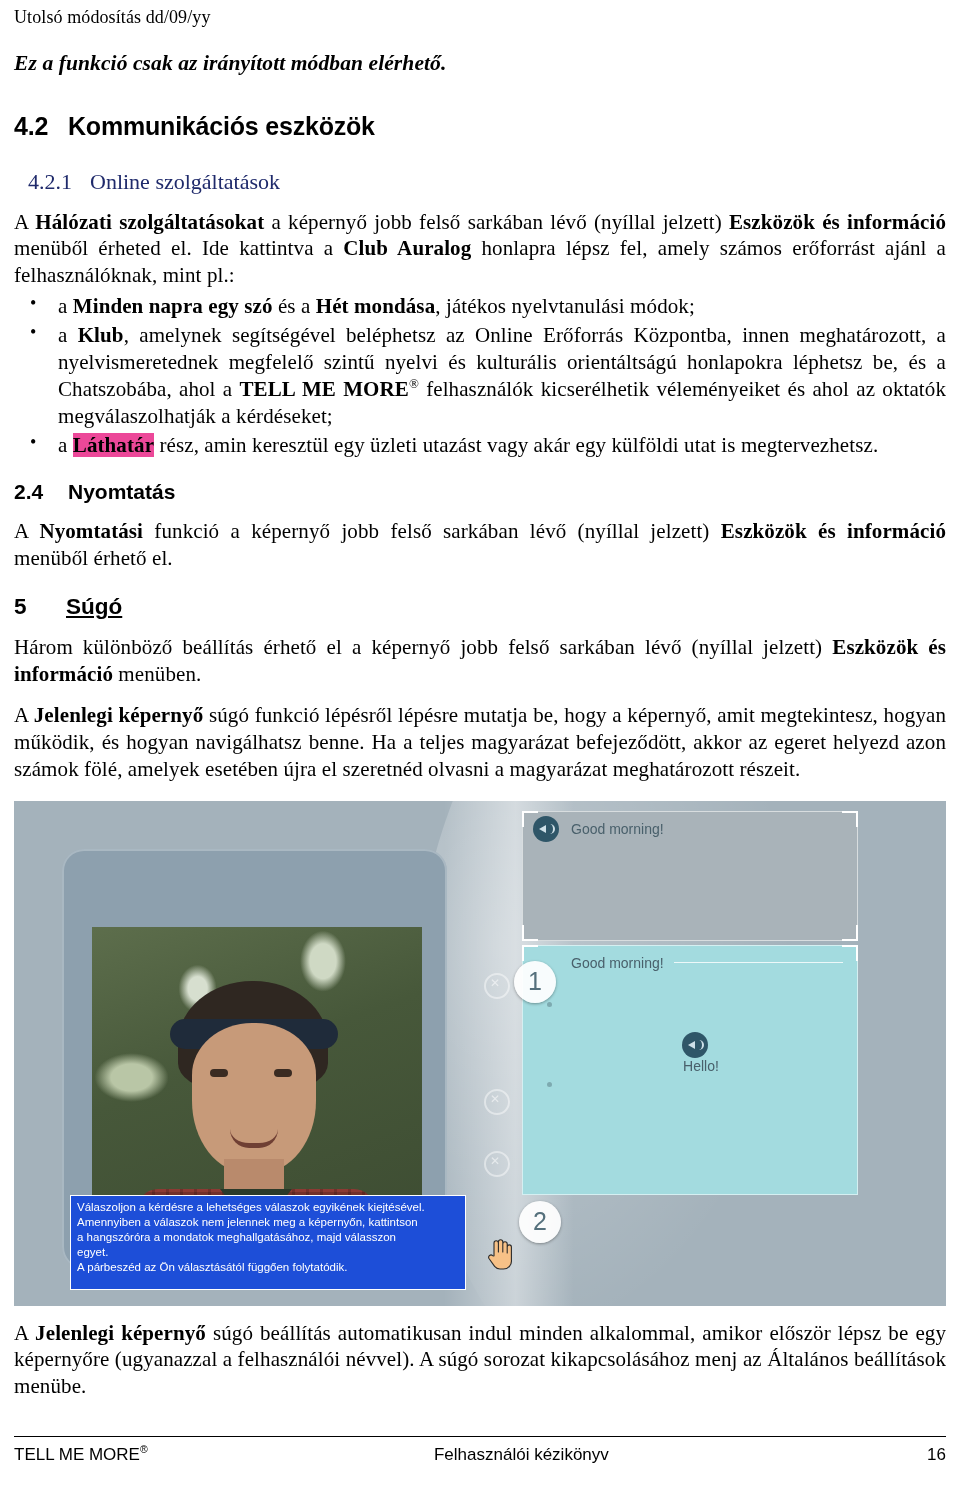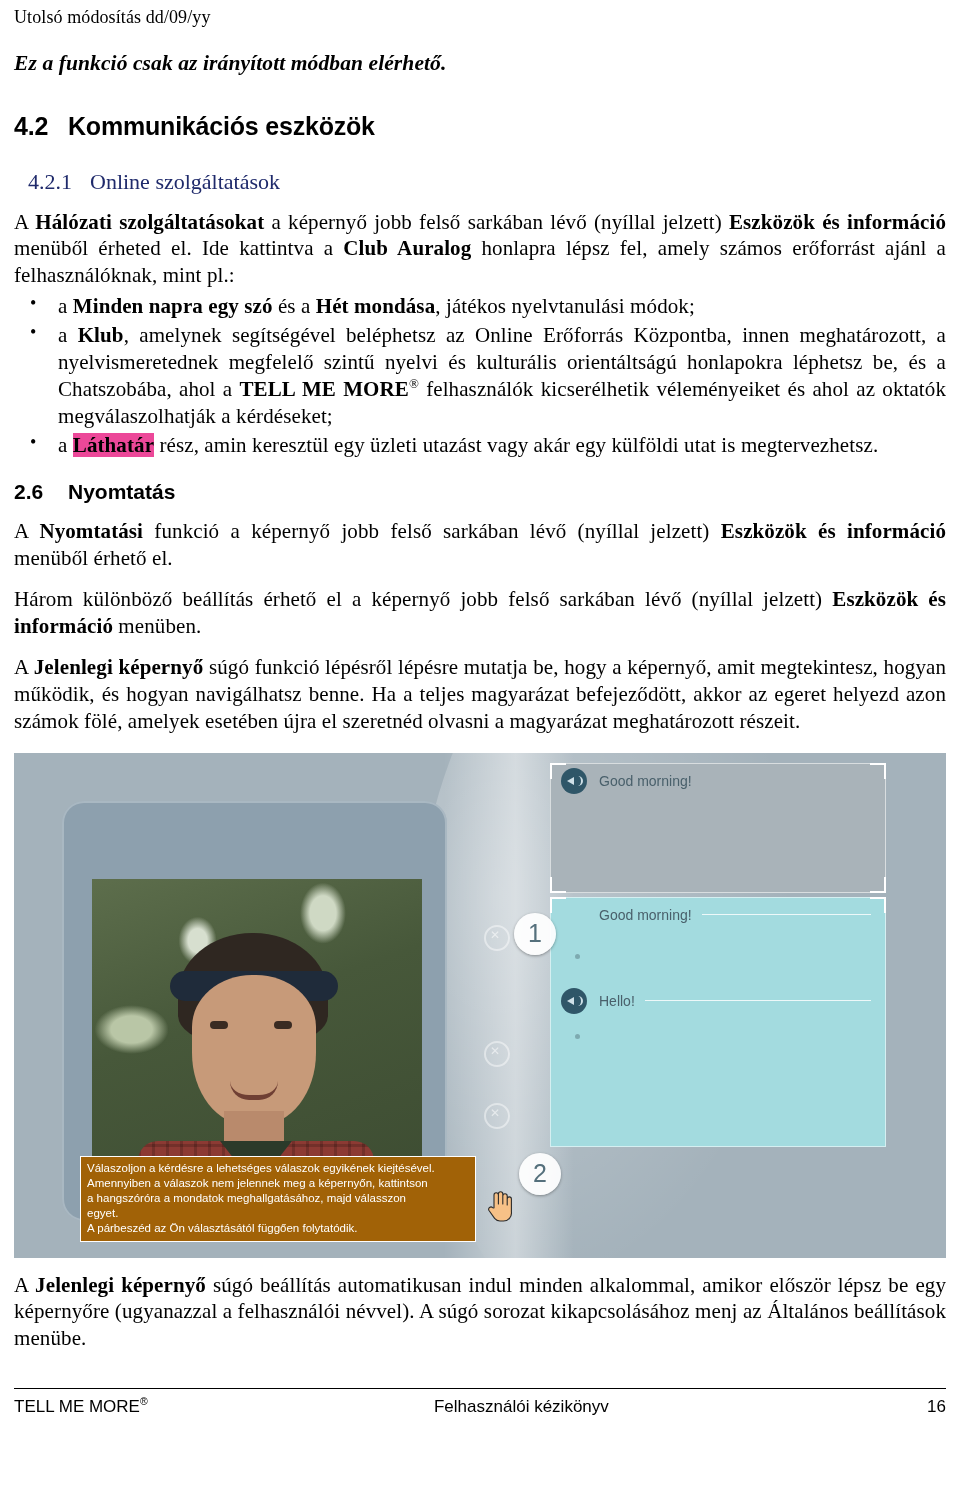--- a/index.html
+++ b/index.html
@@ -210,41 +210,41 @@
     width: 0; height: 0;
     border-left: 36px solid transparent;
     border-right: 36px solid transparent;
     border-top: 46px solid #2b3a2a;
   }
 
   
   .dlg-col {
     position: absolute;
     left: 508px; top: 10px;
-    width: 336px; bottom: 0; margin-left: 28px;
+    width: 336px; bottom: 0;
   }
   .dlg-card {
     position: relative;
     background: #a9b3b9;
     border: 1px solid rgba(255,255,255,0.55);
     box-sizing: border-box;
   }
   .dlg-card.grey { height: 130px; }
   .dlg-card.cyan {
     background: #a3dbdf;
     height: 250px;
     margin-top: 4px;
   }
   .dlg-row {
     display: flex;
     align-items: center;
     height: 34px;
     padding-left: 10px;
   }
-  .dlg-row.second { margin-top: 52px; }
+  .dlg-row.second { margin-top: 52px; flex-direction: column; }
   .speaker-icon {
     width: 26px; height: 26px;
     border-radius: 50%;
     background: #2f5668;
     flex: 0 0 26px;
     position: relative;
   }
   .speaker-icon::before {
     content:"";
     position:absolute; left:6px; top:9px;
@@ -318,29 +318,29 @@
     font-size:12px; color:rgba(255,255,255,0.55);
     font-family:"Liberation Sans",sans-serif;
   }
   .mi-1 { top: 172px; }
   .mi-2 { top: 288px; }
   .mi-3 { top: 350px; }
 
   
   .tooltip {
     position: absolute;
-    left: 66px; bottom: 16px;
+    left: 56px; bottom: 16px;
     width: 396px;
-    background: #a16207;
+    background: #1d4ed8;
     border: 1px solid #ffffff;
     color: #ffffff;
     font-family: "Liberation Sans", sans-serif;
     font-size: 11.5px;
     line-height: 1.32;
-    padding: 4px 6px 4px 6px;
+    padding: 4px 6px 13px 6px;
     box-sizing: border-box;
   }
   .tooltip div { white-space: nowrap; }
   .hand-cursor {
     position: absolute;
     left: 470px; bottom: 36px;
     width: 30px; height: 34px;
   }
 
   
@@ -379,25 +379,28 @@
 
   <p class="body"><span>A </span><b>Hálózati szolgáltatásokat</b><span> a képernyő jobb felső sarkában lévő (nyíllal jelzett) </span><b>Eszközök és információ</b><span> menüből érheted el. Ide kattintva a </span><b>Club Auralog</b><span> honlapra lépsz fel, amely számos erőforrást ajánl a felhasználóknak, mint pl.:</span></p>
 
   <ul class="bullets">
     <li><span>a </span><b>Minden napra egy szó</b><span> és a </span><b>Hét mondása</b><span>, játékos nyelvtanulási módok;</span></li>
     <li><span>a </span><b>Klub</b><span>, amelynek segítségével beléphetsz az Online Erőforrás Központba, innen meghatározott, a nyelvismeretednek megfelelő szintű nyelvi és kulturális orientáltságú honlapokra léphetsz be, és a Chatszobába, ahol a </span><b>TELL ME MORE</b><sup class="reg">®</sup><span> felhasználók kicserélhetik véleményeiket és ahol az oktatók megválaszolhatják a kérdéseket;</span></li>
     <li><span>a </span><span class="hl">Láthatár</span><span> rész, amin keresztül egy üzleti utazást vagy akár egy külföldi utat is megtervezhetsz.</span></li>
   </ul>
 
   <h3 class="h-sub">
-    <span class="num">2.6</span><span>Nyomtatás</span>
+    <span class="num">2.4</span><span>Nyomtatás</span>
   </h3>
 
   <p class="body"><span>A </span><b>Nyomtatási</b><span> funkció a képernyő jobb felső sarkában lévő (nyíllal jelzett) </span><b>Eszközök és információ</b><span> menüből érhető el.</span></p>
 
+  <h2 class="h-num">
+    <span class="num">5</span><span class="underlined">Súgó</span>
+  </h2>
 
   <p class="body"><span>Három különböző beállítás érhető el a képernyő jobb felső sarkában lévő (nyíllal jelzett) </span><b>Eszközök és információ</b><span> menüben.</span></p>
 
 
   <p class="body"><span>A </span><b>Jelenlegi képernyő</b><span> súgó funkció lépésről lépésre mutatja be, hogy a képernyő, amit megtekintesz, hogyan működik, és hogyan navigálhatsz benne. Ha a teljes magyarázat befejeződött, akkor az egeret helyezd azon számok fölé, amelyek esetében újra el szeretnéd olvasni a magyarázat meghatározott részeit.</span></p>
 
   <div class="app-shot">
     <div class="shot-bg-curve"></div>
     <div class="shot-bg-sheen"></div>
 

